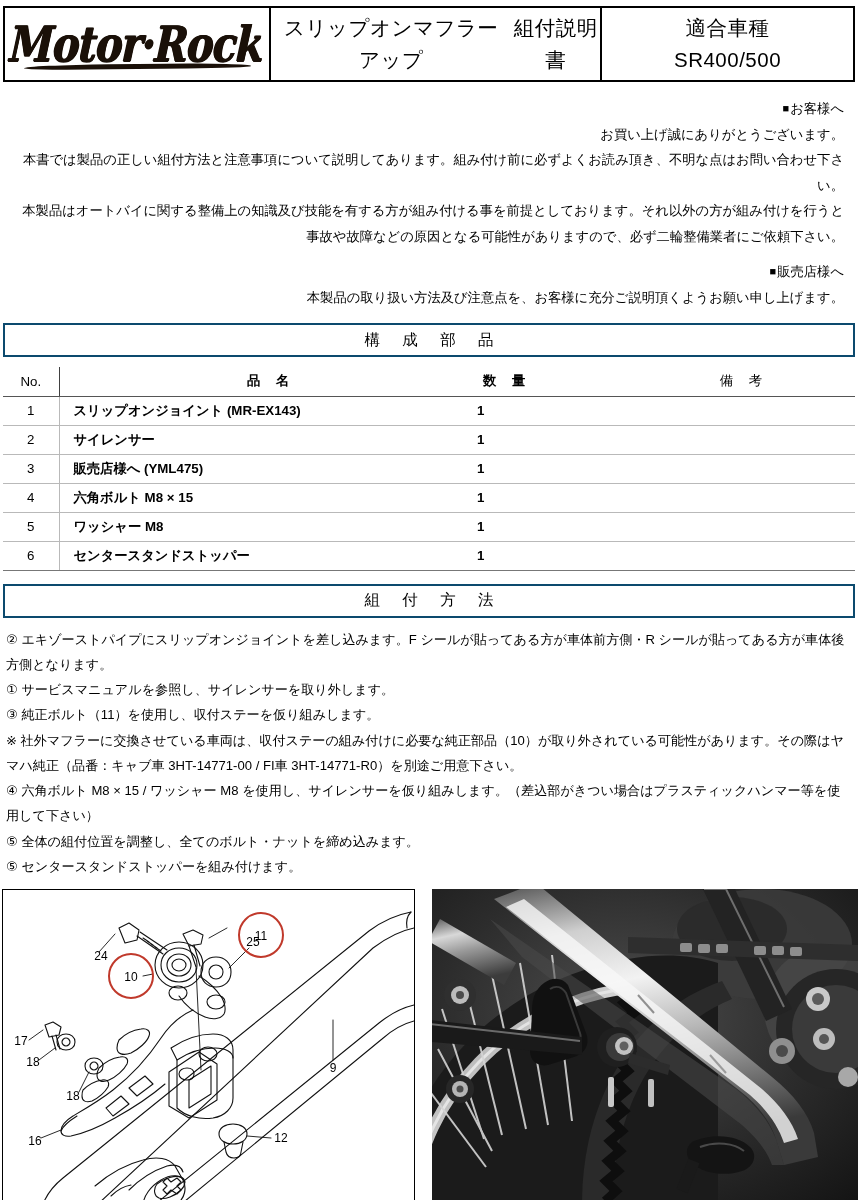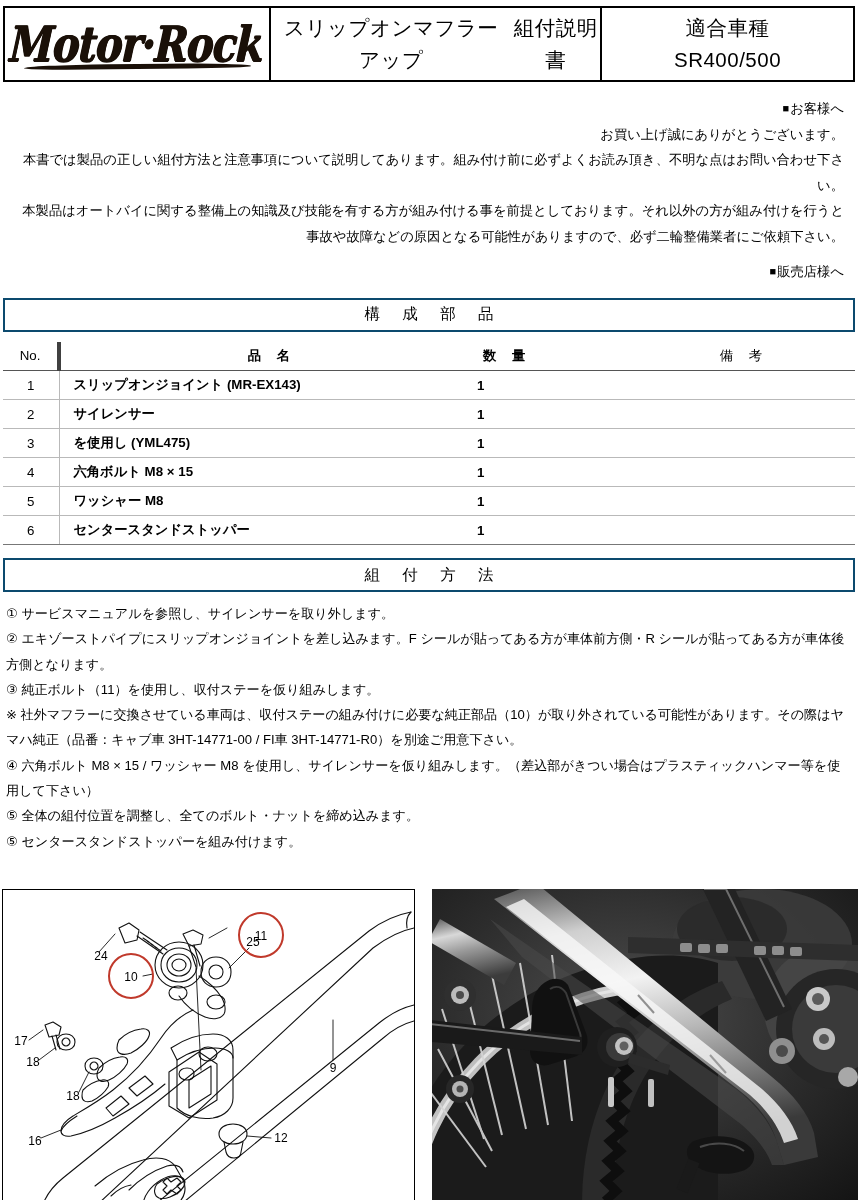--- a/index.html
+++ b/index.html
@@ -136,21 +136,21 @@
     font-weight: normal;
     box-sizing: border-box;
   }
   .parts thead th {
     border-bottom: 1px solid #555;
   }
   .parts .c-no    { width: 56px;  text-align: center; border-right: 1px solid #b9b9b9; }
   .parts .c-name  { width: 418px; text-align: left; padding-left: 14px; font-weight: bold; }
   .parts .c-qty   { width: 150px; text-align: left; font-weight: bold; }
   .parts .c-rem   { width: auto;  text-align: center; }
-  .parts thead .c-no { border-right: 4px solid #404040; }
+  .parts thead .c-no { border-right: 1px solid #404040; }
   .parts thead .c-name { text-align: center; padding-left: 0; letter-spacing: 6px; text-indent: 6px; }
   .parts thead .c-qty { letter-spacing: 6px; text-indent: 6px; }
   .parts thead .c-rem { letter-spacing: 6px; text-indent: 6px; }
   .parts tbody tr:last-child td { border-bottom: 1px solid #777; }
 
   
   .steps {
     margin: 9px 6px 0 6px;
     font-size: 13.1px;
     line-height: 1.93;
@@ -226,20 +226,21 @@
 
   </div>
 
   <div class="notice">
     <p class="head sq">お客様へ</p>
     <p>お買い上げ誠にありがとうございます。</p>
     <p>本書では製品の正しい組付方法と注意事項について説明してあります。組み付け前に必ずよくお読み頂き、不明な点はお問い合わせ下さい。</p>
     <p>本製品はオートバイに関する整備上の知識及び技能を有する方が組み付ける事を前提としております。それ以外の方が組み付けを行うと事故や故障などの原因となる可能性がありますので、必ず二輪整備業者にご依頼下さい。</p>
     <div class="gap"></div>
     <p class="sq">販売店様へ</p>
+    <p>本製品の取り扱い方法及び注意点を、お客様に充分ご説明頂くようお願い申し上げます。</p>
   </div>
 
   <div class="banner">構 成 部 品</div>
 
   <table class="parts">
     <thead>
       <tr>
         <th class="c-no">No.</th>
         <th class="c-name">品 名</th>
         <th class="c-qty">数 量</th>
@@ -254,21 +255,21 @@
         <td class="c-rem"></td>
       </tr>
       <tr>
         <td class="c-no">2</td>
         <td class="c-name">サイレンサー</td>
         <td class="c-qty">1</td>
         <td class="c-rem"></td>
       </tr>
       <tr>
         <td class="c-no">3</td>
-        <td class="c-name">を使用し (YML475)</td>
+        <td class="c-name">販売店様へ (YML475)</td>
         <td class="c-qty">1</td>
         <td class="c-rem"></td>
       </tr>
       <tr>
         <td class="c-no">4</td>
         <td class="c-name">六角ボルト M8 × 15</td>
         <td class="c-qty">1</td>
         <td class="c-rem"></td>
       </tr>
       <tr>
@@ -282,22 +283,22 @@
         <td class="c-name">センタースタンドストッパー</td>
         <td class="c-qty">1</td>
         <td class="c-rem"></td>
       </tr>
     </tbody>
   </table>
 
   <div class="banner">組 付 方 法</div>
 
   <div class="steps">
+    <p>② エキゾーストパイプにスリップオンジョイントを差し込みます。F シールが貼ってある方が車体前方側・R シールが貼ってある方が車体後方側となります。</p>
     <p>① サービスマニュアルを参照し、サイレンサーを取り外します。</p>
-    <p>② エキゾーストパイプにスリップオンジョイントを差し込みます。F シールが貼ってある方が車体前方側・R シールが貼ってある方が車体後方側となります。</p>
     <p>③ 純正ボルト（11）を使用し、収付ステーを仮り組みします。</p>
     <p>※ 社外マフラーに交換させている車両は、収付ステーの組み付けに必要な純正部品（10）が取り外されている可能性があります。その際はヤマハ純正（品番：キャブ車 3HT-14771-00 / FI車 3HT-14771-R0）を別途ご用意下さい。</p>
     <p>④ 六角ボルト M8 × 15 / ワッシャー M8 を使用し、サイレンサーを仮り組みします。（差込部がきつい場合はプラスティックハンマー等を使用して下さい）</p>
     <p>⑤ 全体の組付位置を調整し、全てのボルト・ナットを締め込みます。</p>
     <p>⑤ センタースタンドストッパーを組み付けます。</p>
   </div>
 
   <div class="figures">
 
     <div class="fig-diagram">

